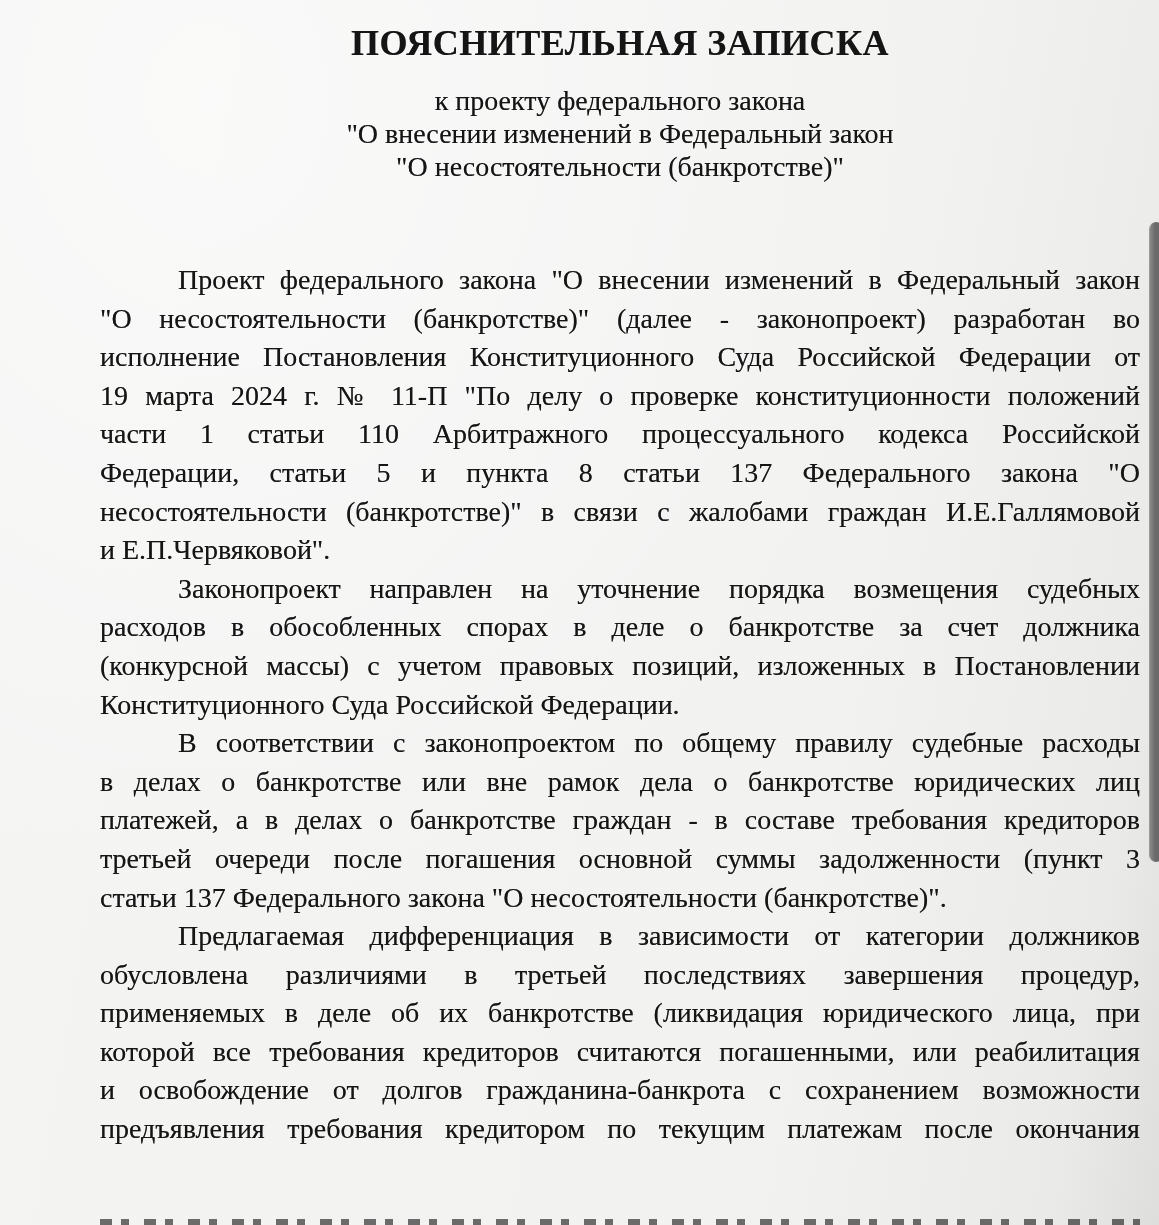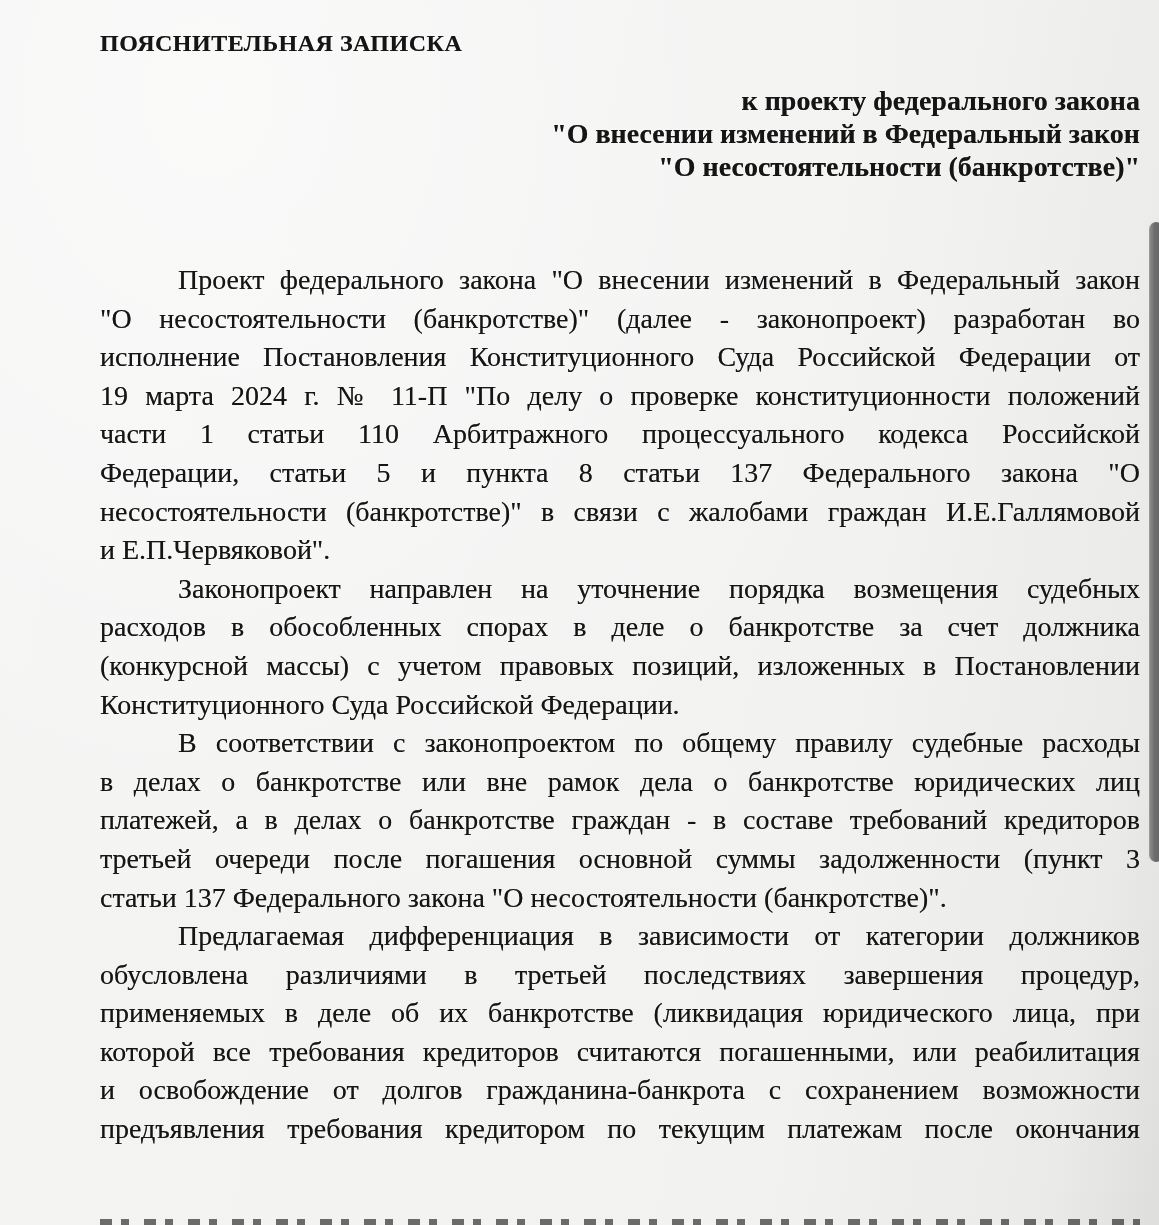--- a/index.html
+++ b/index.html
@@ -14,29 +14,30 @@
       radial-gradient(ellipse at 18% 8%, rgba(255,255,255,0.55), rgba(255,255,255,0) 55%),
       linear-gradient(100deg, #f4f4f3 0%, #f2f2f1 70%, #eaeae9 92%, #dededd 100%);
     color: #151515;
   }
   .content {
     position: absolute; left: 100px; top: 0; width: 1040px;
     text-shadow: 0 0 0.4px rgba(20,20,20,0.55); 
   }
   .title {
     margin-top: 26px;
+    text-align: center;
     font-weight: bold;
-    font-size: 24px;
+    font-size: 36px;
     line-height: 34px;
     letter-spacing: 0.5px;
   }
   .subtitles { margin-top: 24px; }
   .sub-line {
-    text-align: right;
-    font-weight: bold;
+    text-align: center;
+    font-weight: normal;
     font-size: 28px;
     line-height: 33px;
   }
   .body { margin-top: 78px; }
   .para { margin: 0; }
   .line {
     font-size: 28px;
     line-height: 38.6px;
     text-align: justify;
     text-align-last: justify;
@@ -87,21 +88,21 @@
         </div>
         <div class="para">
           <div class="line first">Законопроект направлен на уточнение порядка возмещения судебных</div>
           <div class="line">расходов в обособленных спорах в деле о банкротстве за счет должника</div>
           <div class="line">(конкурсной массы) с учетом правовых позиций, изложенных в Постановлении</div>
           <div class="line last">Конституционного Суда Российской Федерации.</div>
         </div>
         <div class="para">
           <div class="line first">В соответствии с законопроектом по общему правилу судебные расходы</div>
           <div class="line">в делах о банкротстве или вне рамок дела о банкротстве юридических лиц</div>
-          <div class="line">платежей, а в делах о банкротстве граждан - в составе требований кредиторов</div>
+          <div class="line">платежей, а в делах о банкротстве граждан - в составе требования кредиторов</div>
           <div class="line">третьей очереди после погашения основной суммы задолженности (пункт 3</div>
           <div class="line last">статьи 137 Федерального закона "О несостоятельности (банкротстве)".</div>
         </div>
         <div class="para">
           <div class="line first">Предлагаемая дифференциация в зависимости от категории должников</div>
           <div class="line">обусловлена различиями в третьей последствиях завершения процедур,</div>
           <div class="line">применяемых в деле об их банкротстве (ликвидация юридического лица, при</div>
           <div class="line">которой все требования кредиторов считаются погашенными, или реабилитация</div>
           <div class="line">и освобождение от долгов гражданина-банкрота с сохранением возможности</div>
           <div class="line">предъявления требования кредитором по текущим платежам после окончания</div>

